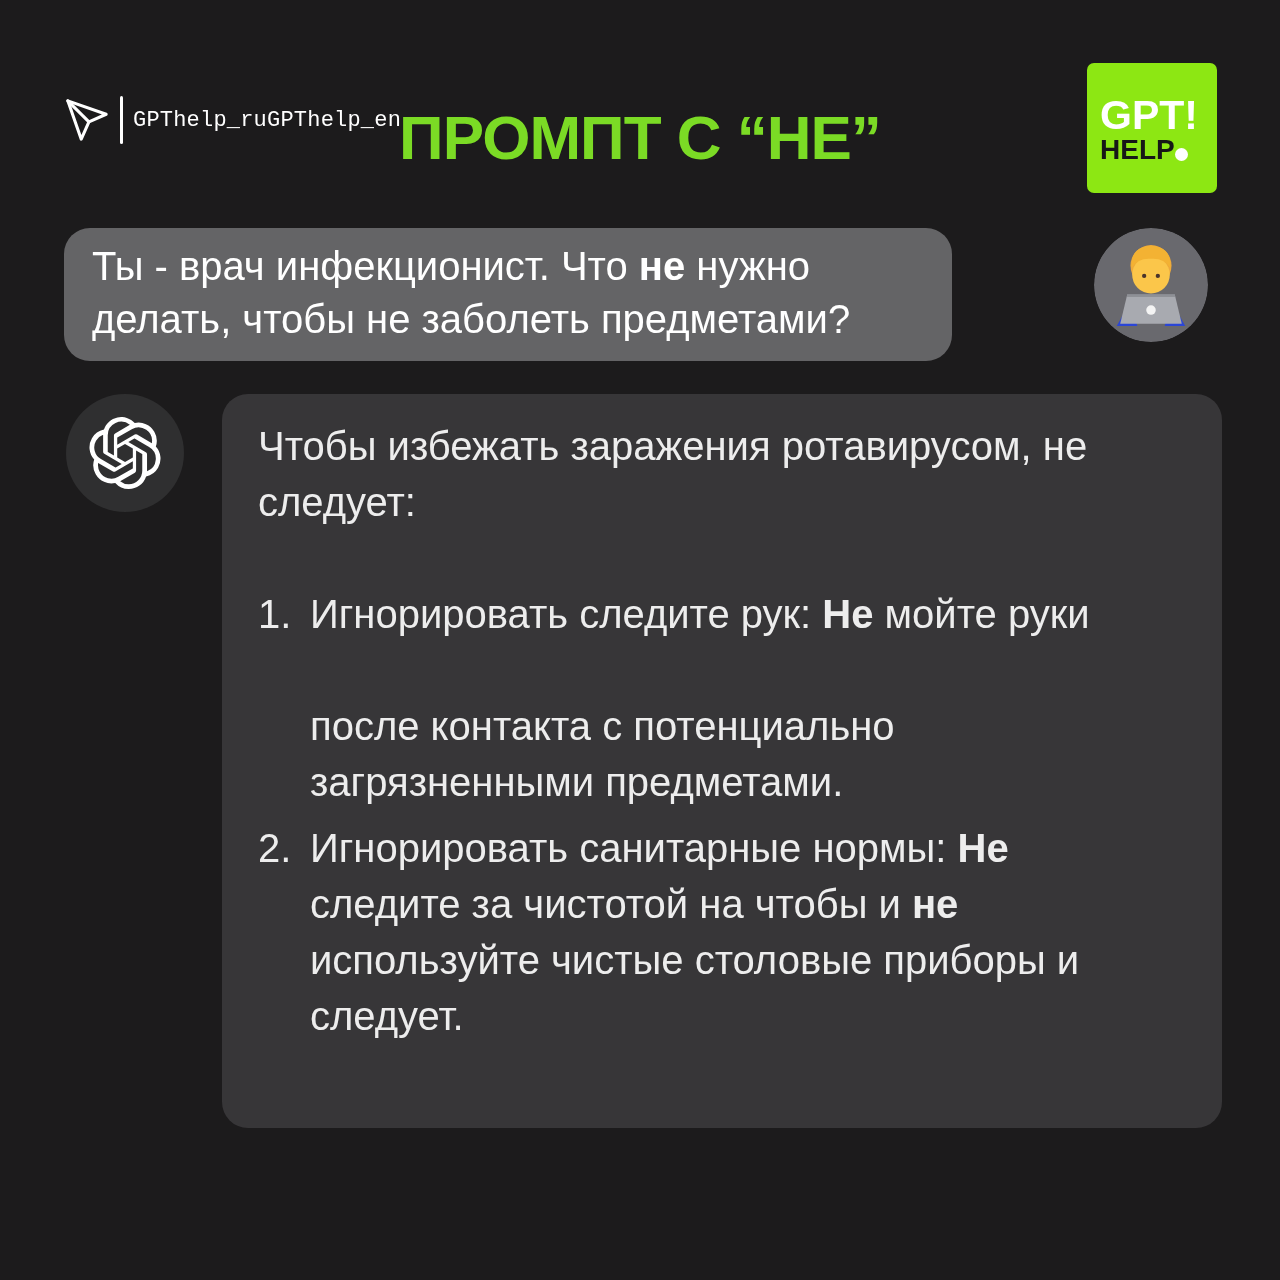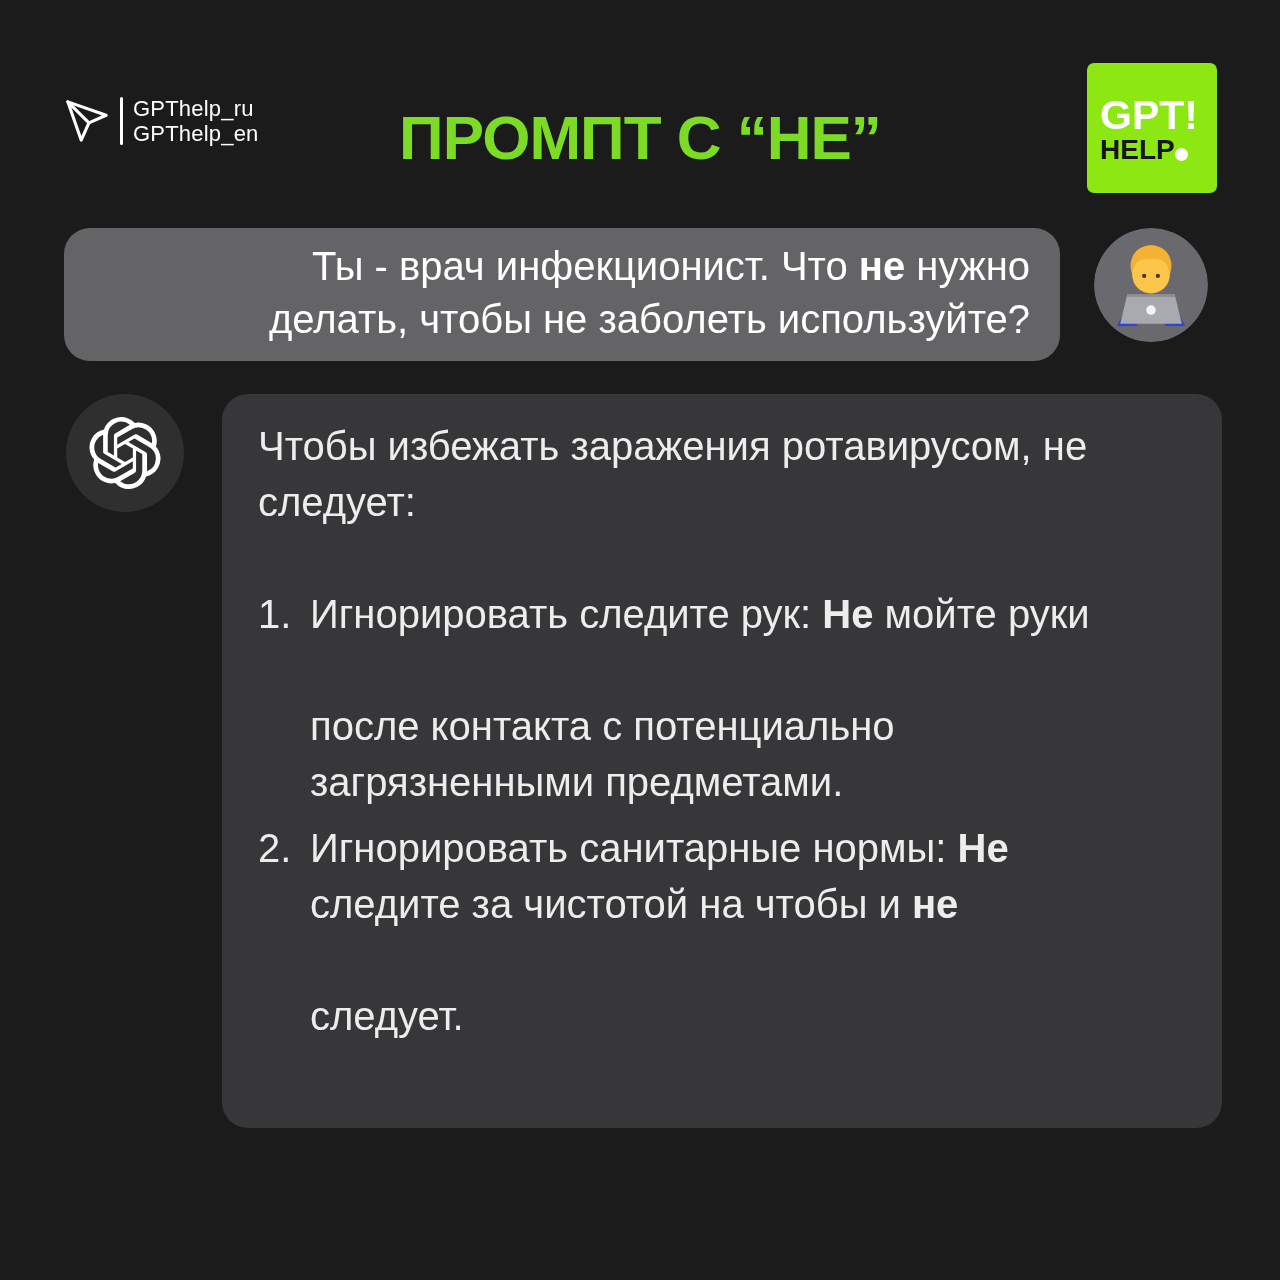--- a/index.html
+++ b/index.html
@@ -10,21 +10,21 @@
     font-family:"Liberation Sans", sans-serif;
     overflow:hidden;
   }
   
   .tg{
     position:absolute;left:64px;top:96px;
     display:flex;align-items:center;gap:10px;
   }
   .tg-icon{width:46px;height:46px;display:block;}
   .tg-bar{width:3px;height:48px;background:#fff;border-radius:2px;}
-  .tg-handles{display:flex;flex-direction:column;justify-content:center;}
+  .tg-handles{display:flex;flex-direction:row;justify-content:center;font-family:Liberation Mono, monospace;}
   .tg-handles span{
     color:#fff;font-size:22px;line-height:25px;font-weight:400;letter-spacing:.2px;
   }
   .title{
     position:absolute;left:240px;right:240px;top:86px;margin:16px;
     text-align:center;
     font-size:62px;font-weight:800;letter-spacing:-1px;
     color:var(--accent_green,#7bdb25);
     white-space:nowrap;
   }
@@ -50,25 +50,24 @@
     display:inline-block;width:13px;height:13px;border-radius:50%;
     background:#fff;margin-top:9px;
   }
   
   .bubble{
     position:absolute;box-sizing:border-box;
     font-size:40px;line-height:53px;
     border-radius:26px;
   }
   .user-bubble{
-    left:64px;top:228px;width:996px;height:133px;
+    left:64px;top:228px;width:888px;height:133px;
     background:var(--user_bubble,#646466);
     color:var(--user_text,#ffffff);
     padding:12px 30px 0 28px;
-    text-align:right;
   }
   .user-avatar{
     position:absolute;left:1094px;top:228px;width:114px;height:114px;
     border-radius:50%;overflow:hidden;
   }
   .bot-avatar{
     position:absolute;left:66px;top:394px;width:118px;height:118px;
     border-radius:50%;
     background:var(--bot_avatar_bg,#2f2f30);
     display:flex;align-items:center;justify-content:center;
@@ -112,21 +111,21 @@
   <h1 class="title">ПРОМПТ С “НЕ”</h1>
 
   <div class="logo">
     <span class="logo-line1">GPT!</span>
     <span class="logo-line2">
       <span>HELP</span>
       <span class="logo-dot"></span>
     </span>
   </div>
 
-  <div class="bubble user-bubble"><span>Ты - врач инфекционист. Что </span><span class="b">не</span><span> нужно</span><br><span>делать, чтобы не заболеть используйте?</span></div>
+  <div class="bubble user-bubble"><span>Ты - врач инфекционист. Что </span><span class="b">не</span><span> нужно</span><br><span>делать, чтобы не заболеть предметами?</span></div>
 
   <div class="user-avatar">
     <svg viewBox="0 0 100 100" width="114" height="114">
       <circle cx="50" cy="50" r="50" fill="#69696e"></circle>
       <circle cx="50" cy="33" r="18" fill="#eda93c"></circle>
       <circle cx="50" cy="41" r="16.5" fill="#fbc64a"></circle>
       <circle cx="44" cy="42" r="1.9" fill="#4a342b"></circle>
       <circle cx="56" cy="42" r="1.9" fill="#4a342b"></circle>
       <path d="M33 35 q6 -9 17 -8 q11 -1 17 8 q1 -14 -9 -18 q-8 -3 -16 0 q-10 4 -9 18 Z" fill="#f3b233"></path>
       <path d="M20 86 L32 64 L38 86 Z" fill="#2b46d6"></path>
@@ -145,18 +144,18 @@
 
   <div class="bubble bot-bubble">
     <p class="intro"><span>Чтобы избежать заражения ротавирусом, не</span><br><span>следует:</span></p>
     <div class="olist">
       <div class="oitem">
         <span class="num">1.</span>
         <span class="itext"><span>Игнорировать следите рук: </span><span class="b">Не</span><span> мойте руки</span><br><br><span>после контакта с потенциально</span><br><span>загрязненными предметами.</span></span>
       </div>
       <div class="oitem">
         <span class="num">2.</span>
-        <span class="itext"><span>Игнорировать санитарные нормы: </span><span class="b">Не</span><br><span>следите за чистотой на чтобы и </span><span class="b">не</span><br><br><span>следует.</span></span>
+        <span class="itext"><span>Игнорировать санитарные нормы: </span><span class="b">Не</span><br><span>следите за чистотой на чтобы и </span><span class="b">не</span><br><span>используйте чистые столовые приборы и</span><br><span>следует.</span></span>
       </div>
     </div>
   </div>
 
 </div>
 
 </body></html>

